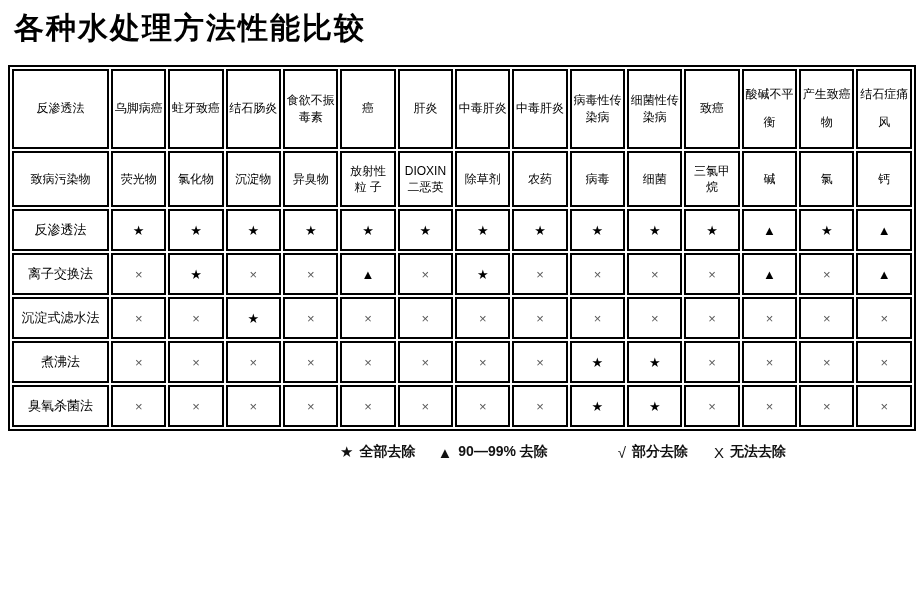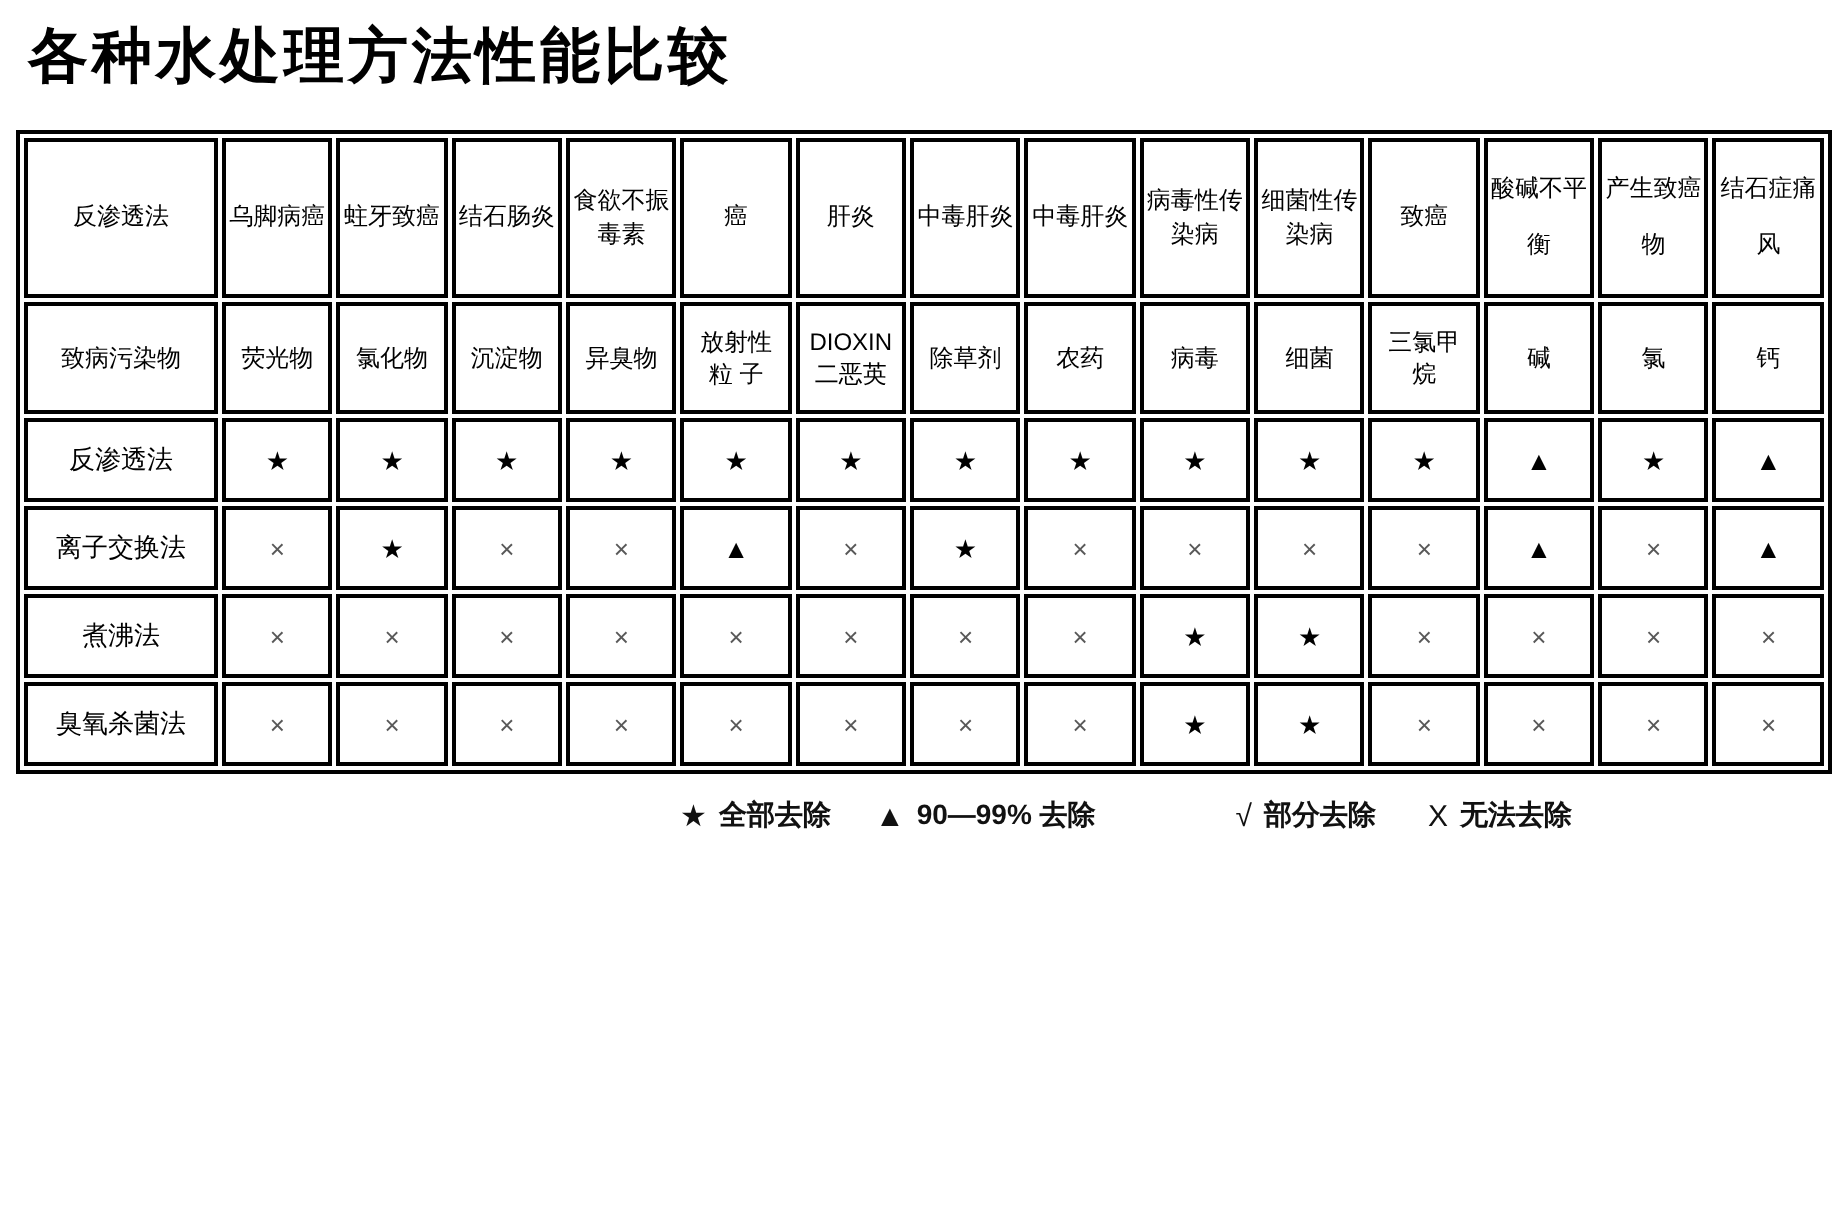--- a/index.html
+++ b/index.html
@@ -143,20 +143,37 @@
         <td class="sym-star">★</td>
         <td class="sym-cross">×</td>
         <td class="sym-cross">×</td>
         <td class="sym-cross">×</td>
         <td class="sym-cross">×</td>
         <td class="sym-tri">▲</td>
         <td class="sym-cross">×</td>
         <td class="sym-tri">▲</td>
       </tr>
       <tr class="r-data">
+        <th class="method">沉淀式滤水法</th>
+        <td class="sym-cross">×</td>
+        <td class="sym-cross">×</td>
+        <td class="sym-star">★</td>
+        <td class="sym-cross">×</td>
+        <td class="sym-cross">×</td>
+        <td class="sym-cross">×</td>
+        <td class="sym-cross">×</td>
+        <td class="sym-cross">×</td>
+        <td class="sym-cross">×</td>
+        <td class="sym-cross">×</td>
+        <td class="sym-cross">×</td>
+        <td class="sym-cross">×</td>
+        <td class="sym-cross">×</td>
+        <td class="sym-cross">×</td>
+      </tr>
+      <tr class="r-data">
         <th class="method">煮沸法</th>
         <td class="sym-cross">×</td>
         <td class="sym-cross">×</td>
         <td class="sym-cross">×</td>
         <td class="sym-cross">×</td>
         <td class="sym-cross">×</td>
         <td class="sym-cross">×</td>
         <td class="sym-cross">×</td>
         <td class="sym-cross">×</td>
         <td class="sym-star">★</td>

